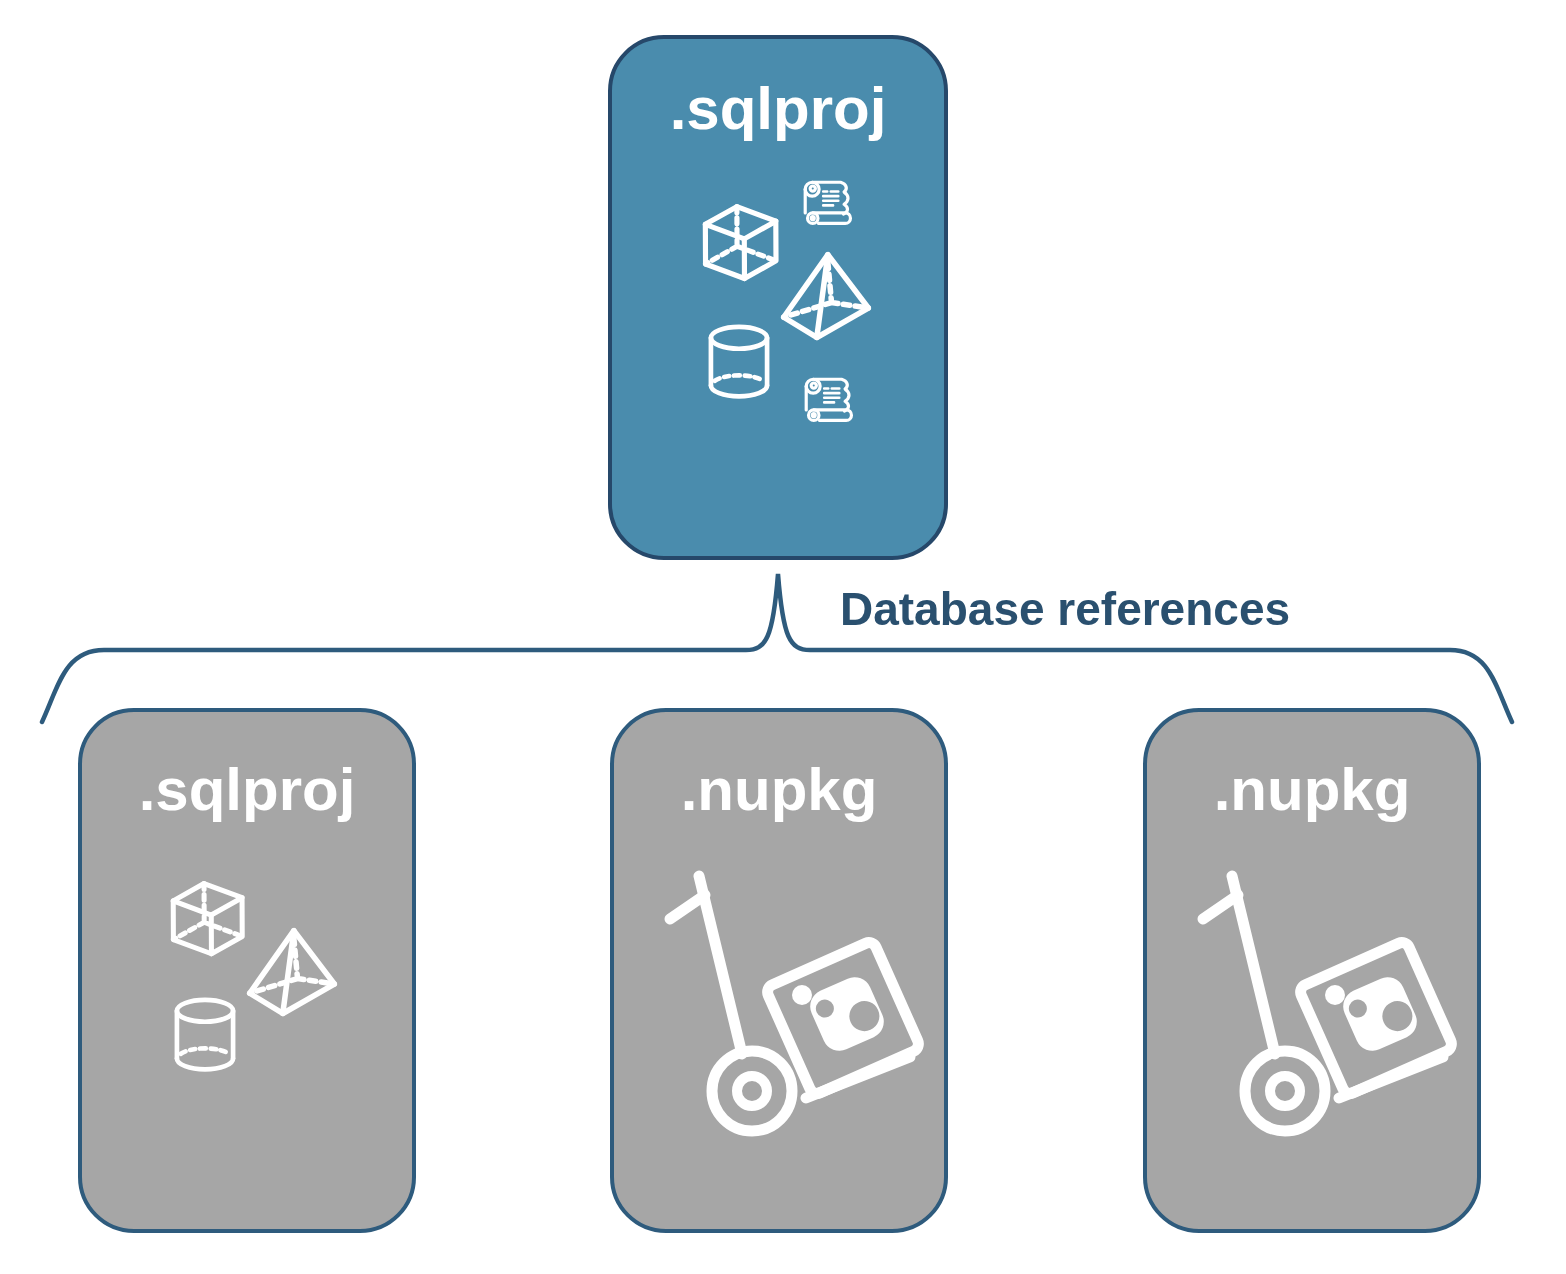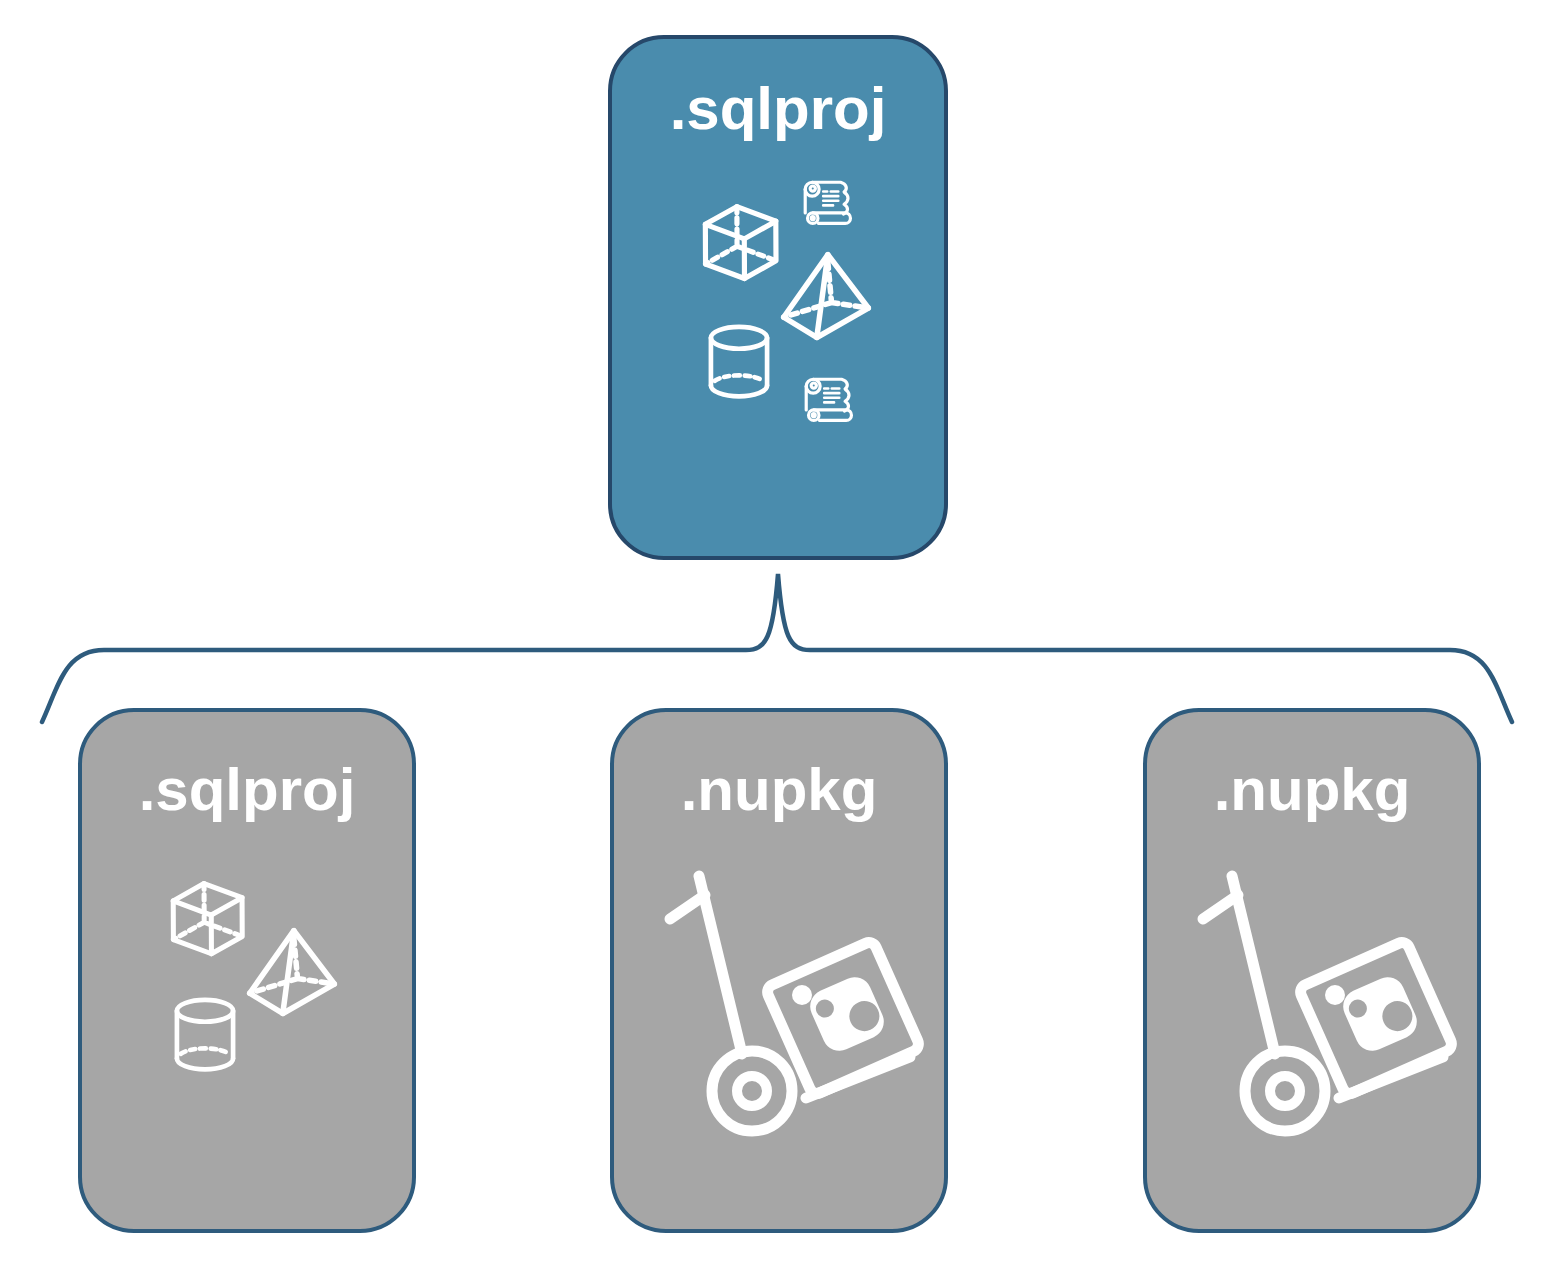--- a/index.html
+++ b/index.html
@@ -93,20 +93,21 @@
   </defs>
 </svg>
 
 <div class="canvas">
 
   <svg class="brace-svg" width="1566" height="1274" viewBox="0 0 1566 1274">
     <path d="M 42 722 C 58 688 64 650 104 650 L 746 650 C 766 650 773 638 778 574
              C 783 638 790 650 810 650 L 1450 650 C 1490 650 1496 688 1512 722" fill="none" stroke="#2E5B7D" stroke-width="4.5" stroke-linecap="round"></path>
   </svg>
 
+  <div class="db-label">Database references</div>
 
   <div class="node node-root" style="left:608px; top:35px; width:340px; height:525px;">
     <div class="node-title">.sqlproj</div>
     <svg class="icon" style="left:188px; top:138px;" width="58" height="58">
         <use href="#sym-scroll"></use>
       </svg>
     <svg class="icon" style="left:88px; top:163px; transform:rotate(-4deg);" width="86" height="86">
         <use href="#sym-cube"></use>
       </svg>
     <svg class="icon" style="left:163px; top:212px;" width="102" height="92">

